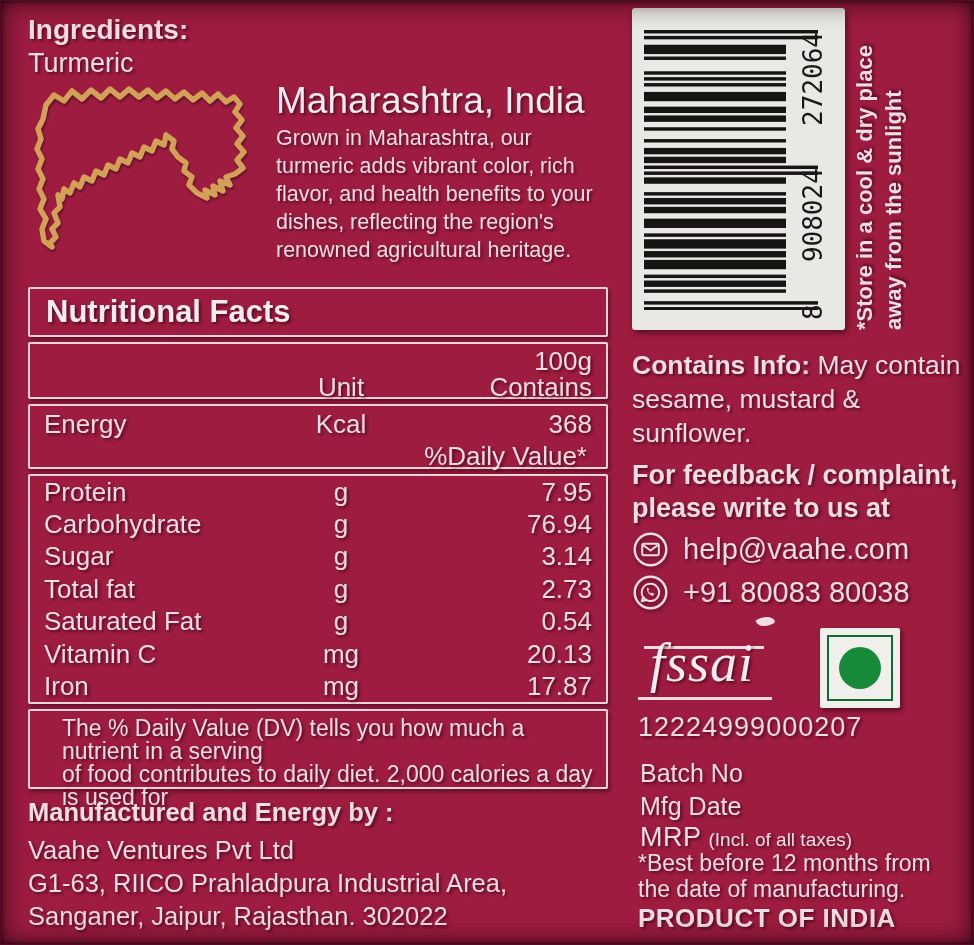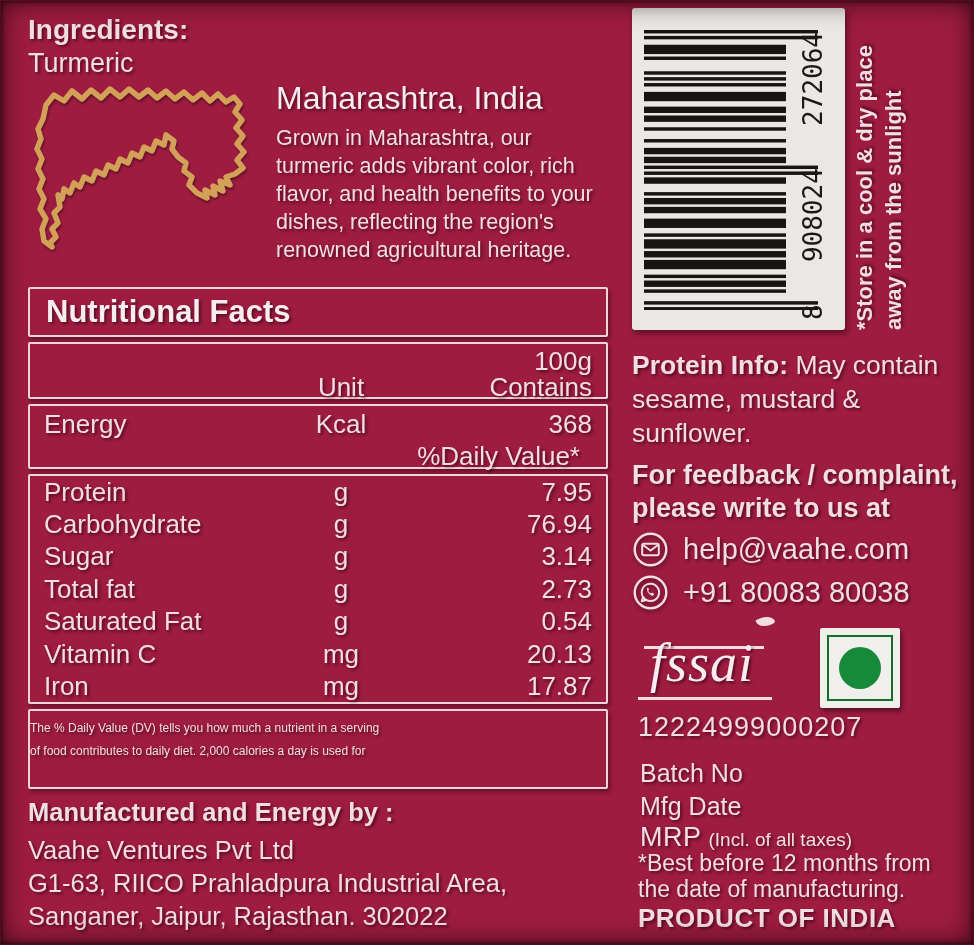--- a/index.html
+++ b/index.html
@@ -20,40 +20,40 @@
 
   
   .vignette{inset:0;z-index:60;pointer-events:none;
     box-shadow:inset 0 0 26px rgba(20,0,8,.75), inset 0 0 5px rgba(10,0,4,.9);
     border:1px solid rgba(25,0,10,.55);}
 
   
   .ingredients-heading{left:28px;top:14px;font-size:28px;font-weight:700;}
   .ingredients-value{left:28px;top:48px;font-size:27px;}
   .map-svg{left:16px;top:76px;filter:drop-shadow(1px 2px 1px rgba(40,0,16,.5));}
-  .region-title{left:276px;top:80px;font-size:32px;font-weight:500;color:var(--ink-bright);text-align:center;}
+  .region-title{left:276px;top:80px;font-size:37px;font-weight:500;color:var(--ink-bright);text-align:center;}
   .region-desc{left:276px;top:124px;width:336px;font-size:21.5px;line-height:28px;}
 
   
   .ntable{left:28px;top:287px;width:580px;}
   .nbox{border:2px solid #eed5db;border-radius:2px;margin-bottom:5px;
     box-shadow:2px 3px 4px rgba(40,0,16,.45);}
   .ntitle{height:50px;line-height:46px;padding-left:16px;font-size:31px;font-weight:700;color:var(--ink-bright);}
   .nhead{height:57px;padding:2px 0;}
   .grid3{display:grid;grid-template-columns:1fr 150px 190px;align-items:center;}
   .cell-l{padding-left:14px;text-align:left;}
   .cell-c{text-align:center;}
   .cell-r{padding-right:14px;text-align:right;}
   .nfont{font-size:26px;}
   .nhead-row1{height:26px;}
   .nenergy{height:65px;padding-top:3px;}
-  .dv{font-size:26px;text-align:right;padding-right:26px;margin-top:1px;}
+  .dv{font-size:26px;text-align:right;padding-right:19px;margin-top:1px;}
   .nrows{height:230px;padding-top:0;}
   .nrow{height:32.4px;}
-  .nfoot{height:80px;padding:6px 12px 6px 0;font-size:12px;line-height:23px;}
+  .nfoot{height:80px;padding:6px 12px 6px 32px;font-size:23px;line-height:23px;}
 
   
   .mfg-heading{left:28px;top:798px;font-size:25.5px;font-weight:700;}
   .mfg-line1{left:28px;top:836px;font-size:25.5px;}
   .mfg-line2{left:28px;top:869px;font-size:25.5px;}
   .mfg-line3{left:28px;top:902px;font-size:25.5px;}
 
   
   .bcard{left:632px;top:8px;width:213px;height:322px;background:var(--card);
     border-radius:3px;box-shadow:2px 3px 6px rgba(30,0,12,.55);}
@@ -231,21 +231,21 @@
     <span>272064</span>
   </div>
 </div>
 
 <div class="abs sh storage-note">
   <div>*Store in a cool &amp; dry place</div>
   <div>away from the sunlight</div>
 </div>
 
 <div class="abs sh allergen">
-  <span class="b">Protein Info:</span><span> May contain sesame, mustard &amp; sunflower.</span>
+  <span class="b">Contains Info:</span><span> May contain sesame, mustard &amp; sunflower.</span>
 </div>
 
 <div class="abs sh fb1">For feedback / complaint,</div>
 <div class="abs sh fb2">please write to us at</div>
 
 <div class="abs contact-row email-row">
   <svg class="cicon" viewBox="0 0 37 37">
     <circle cx="18.5" cy="18.5" r="15.8" fill="none" stroke="#f2dde3" stroke-width="2.4"></circle>
     <rect x="10.2" y="12.8" width="16.6" height="11.4" rx="1.6" fill="none" stroke="#f2dde3" stroke-width="2"></rect>
     <path d="M11 14 L18.5 19.6 L26 14" fill="none" stroke="#f2dde3" stroke-width="2"></path>

